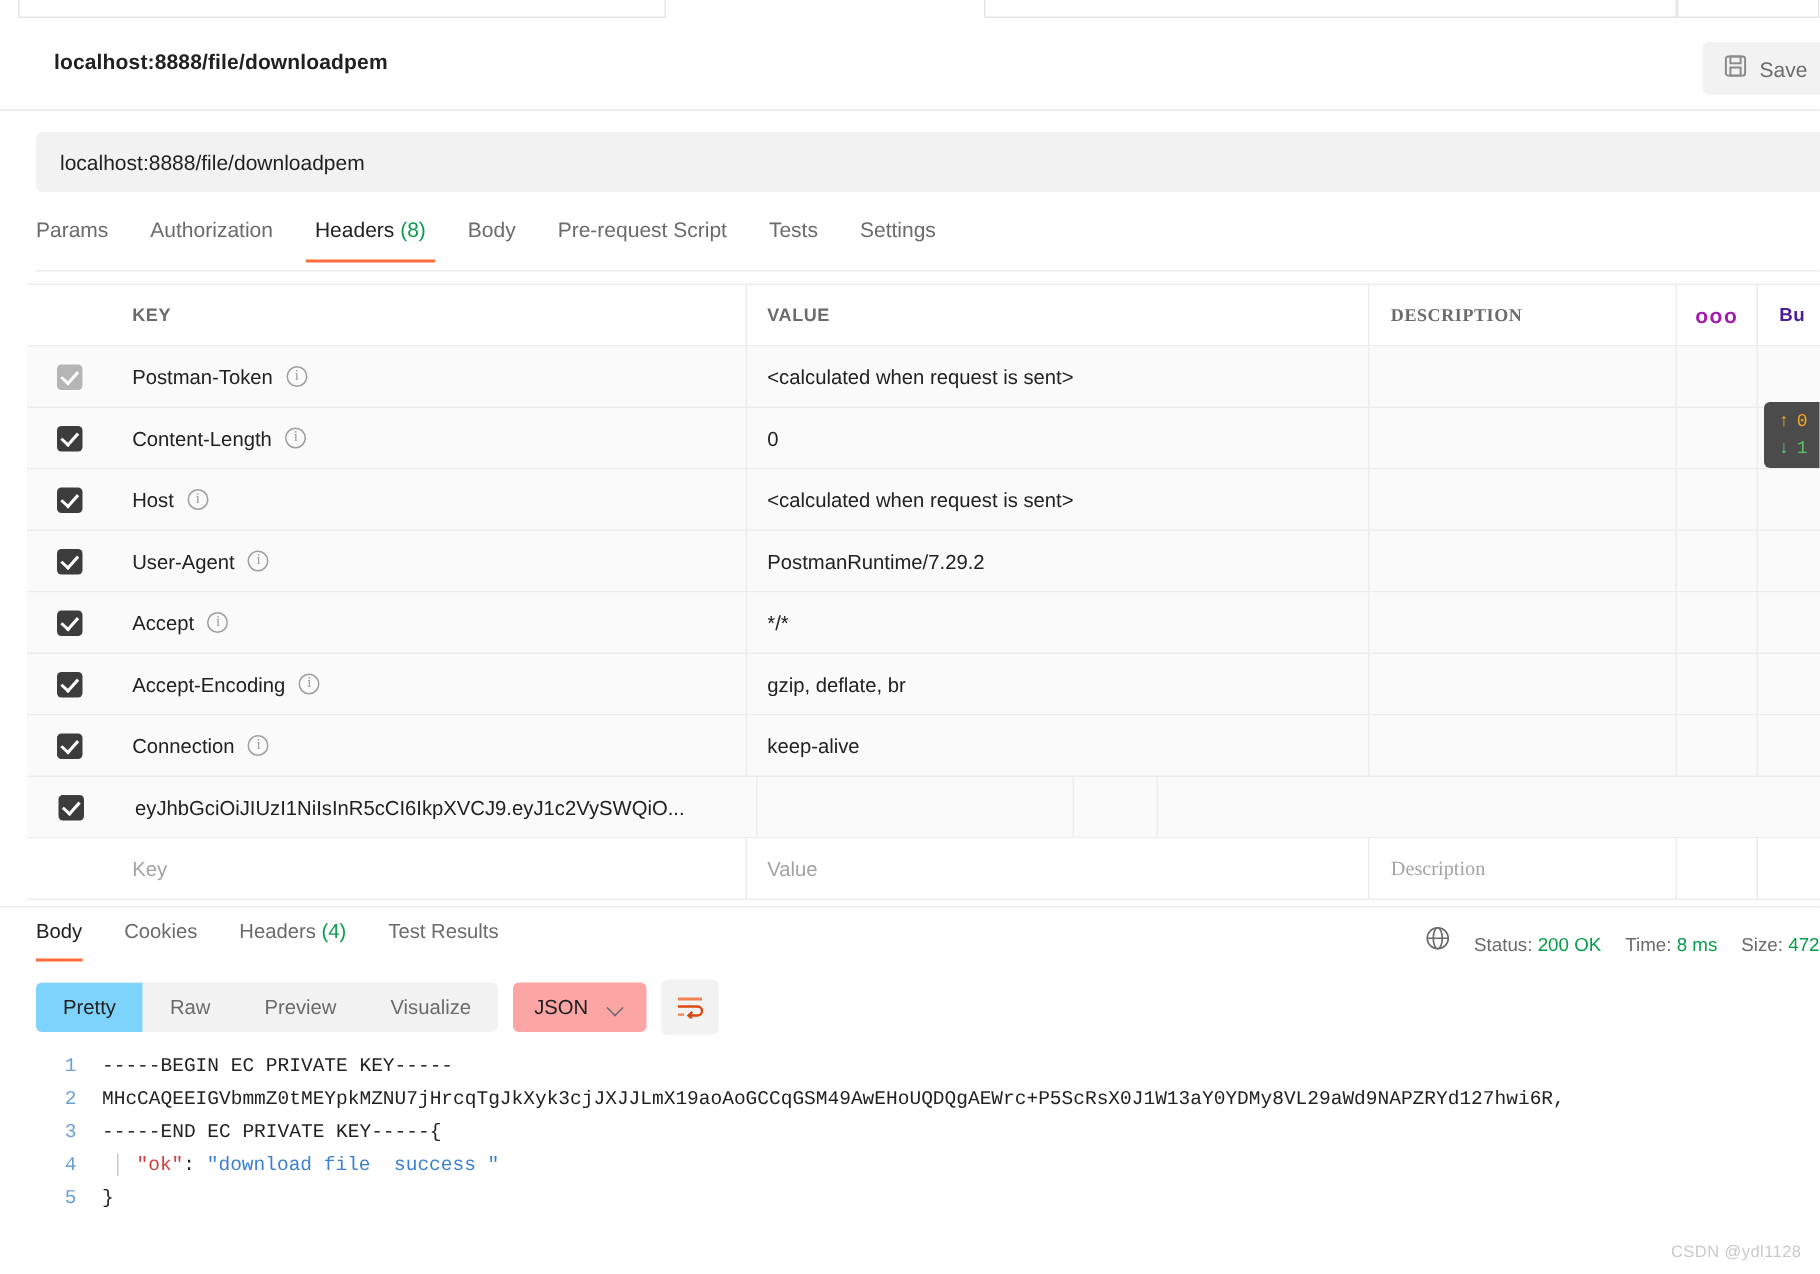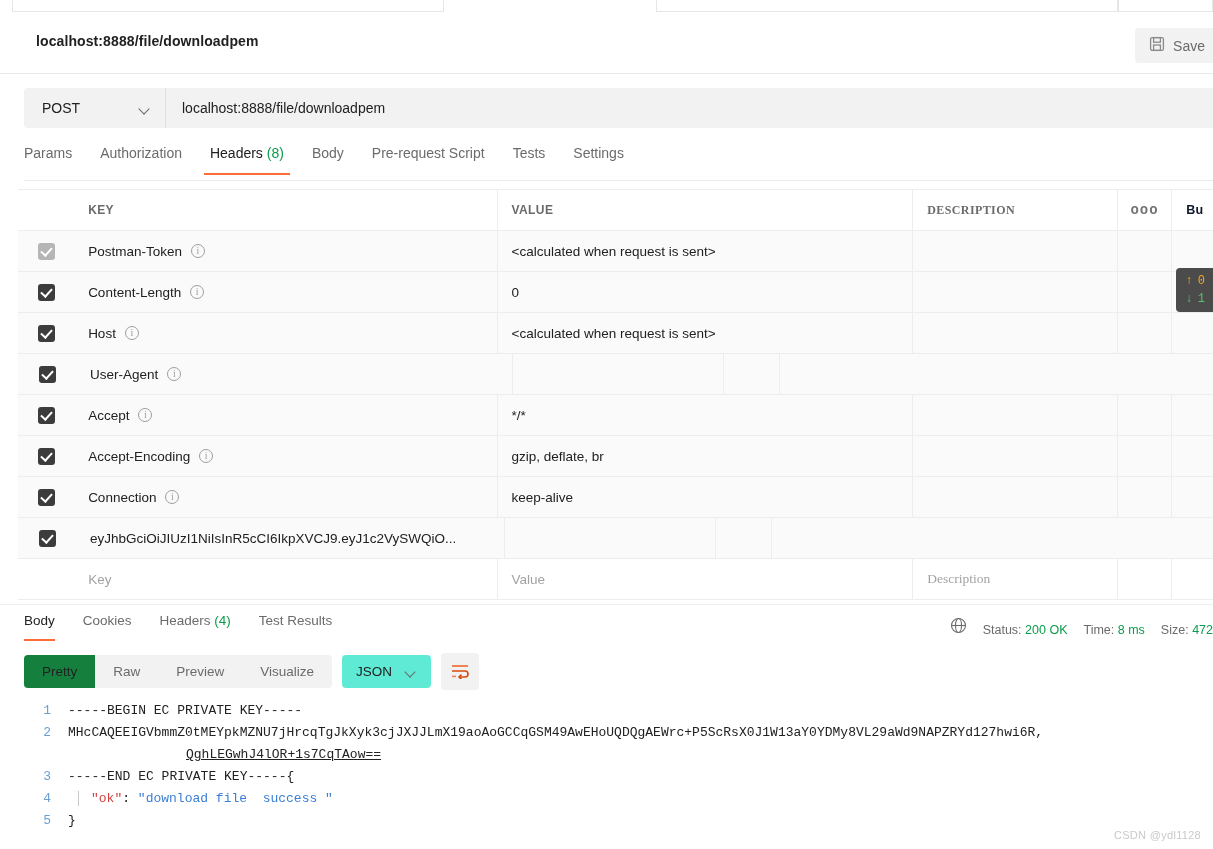--- a/index.html
+++ b/index.html
@@ -96,22 +96,22 @@
   .cell { display: flex; align-items: center; border-right: 1px solid #ededed; }
   .c-check { width: 58px; justify-content: center; border-right: none; }
   .c-key   { width: 437px; padding-left: 14px; gap: 9px; }
   .c-val   { width: 429px; padding-left: 14px; }
   .c-desc  { width: 211px; padding-left: 14px; font-family: Liberation Serif, serif; }
   .c-more  { width: 56px; justify-content: center; }
   .c-bulk  { width: 80px; padding-left: 14px; border-right: none; }
   .hrow.head .cell {
     font-size: 12px; font-weight: bold; color: #6b6b6b; letter-spacing: .4px;
   }
-  .bulk { color: #0f172a; font-weight: bold; font-size: 12.5px; cursor: pointer; white-space: nowrap; }
-  .dots { color: #737373; font-size: 14px; letter-spacing: 1px; cursor: pointer; font-family: Liberation Mono, monospace; }
+  .bulk { color: #4c1d95; font-weight: bold; font-size: 12.5px; cursor: pointer; white-space: nowrap; }
+  .dots { color: #a21caf; font-size: 14px; letter-spacing: 1px; cursor: pointer; }
 
   .cbox {
     width: 17px; height: 17px; border-radius: 3px;
     background: #3c3c3c; position: relative; cursor: pointer; flex: none;
   }
   .cbox.disabled { background: #b5b5b5; cursor: default; }
   .cbox::after {
     content: ""; position: absolute; left: 5.5px; top: 2.5px;
     width: 5px; height: 9px;
     border-right: 2px solid #fff; border-bottom: 2px solid #fff;
@@ -164,24 +164,24 @@
   }
   .statusline .g { color: #0b9c4b; }
 
   
   .viewbar { position: absolute; top: 653px; left: 24px; display: flex; align-items: center; gap: 10px; }
   .segbtns { display: flex; background: #f2f2f2; border-radius: 4px; overflow: hidden; }
   .seg {
     padding: 9px 18px; font-size: 13.5px; color: #6b6b6b; cursor: pointer;
     background: transparent; border: none; font-family: "Liberation Sans", sans-serif;
   }
-  .seg.active { background: #15803d; color: #212121; }
+  .seg.active { background: #7dd3fc; color: #212121; }
   .jsonsel {
     display: flex; align-items: center; gap: 14px;
-    background: #5eead4; border-radius: 4px; padding: 9px 14px;
+    background: #fca5a5; border-radius: 4px; padding: 9px 14px;
     font-size: 13.5px; color: #212121; cursor: pointer;
   }
   .wrapbtn {
     width: 38px; height: 37px; background: #f2f2f2; border-radius: 4px;
     display: flex; align-items: center; justify-content: center; cursor: pointer;
   }
 
   
   .code {
     position: absolute; top: 700px; left: 18px; width: 1195px; height: 149px;
@@ -220,24 +220,20 @@
         <rect x="1.6" y="1.6" width="12.8" height="12.8" rx="1.6" stroke="#8a8a8a" stroke-width="1.3"></rect>
         <rect x="4.6" y="1.6" width="6.8" height="4.6" stroke="#8a8a8a" stroke-width="1.3"></rect>
         <rect x="4.6" y="9" width="6.8" height="5.4" stroke="#8a8a8a" stroke-width="1.3"></rect>
       </svg>
     </span>
     <span class="lbl">Save</span>
   </button>
 </div>
 
 <div class="urlrow">
-  <div class="method">
-    <span>POST</span>
-    <span class="chev"></span>
-  </div>
   <div class="urlinput">
     <span>localhost:8888/file/downloadpem</span>
   </div>
 </div>
 
 <div class="reqtabs" id="reqtabs">
     <div class="rtab"><span>Params</span></div>
     <div class="rtab"><span>Authorization</span></div>
     <div class="rtab active"><span>Headers</span><span class="cnt"> (8)</span></div>
     <div class="rtab"><span>Body</span></div>
@@ -305,20 +301,23 @@
         <div class="cell c-more"></div>
         <div class="cell c-bulk"></div>
       </div>
       <div class="hrow filled">
         <div class="cell c-check">
           <div class="cbox"></div>
         </div>
         <div class="cell c-key">
           <span class="ktxt">User-Agent</span>
           <span class="infoi">i</span>
+        </div>
+        <div class="cell c-val">
+          <span class="vtxt">PostmanRuntime/7.29.2</span>
         </div>
         <div class="cell c-desc"></div>
         <div class="cell c-more"></div>
         <div class="cell c-bulk"></div>
       </div>
       <div class="hrow filled">
         <div class="cell c-check">
           <div class="cbox"></div>
         </div>
         <div class="cell c-key">
@@ -455,24 +454,20 @@
 <div class="code" id="code">
     <div class="cline">
       <div class="gutter">1</div>
       <div class="ctext"><span>-----BEGIN EC PRIVATE KEY-----</span></div>
     </div>
     <div class="cline">
       <div class="gutter">2</div>
       <div class="ctext"><span>MHcCAQEEIGVbmmZ0tMEYpkMZNU7jHrcqTgJkXyk3cjJXJJLmX19aoAoGCCqGSM49AwEHoUQDQgAEWrc+P5ScRsX0J1W13aY0YDMy8VL29aWd9NAPZRYd127hwi6R,</span></div>
     </div>
     <div class="cline">
-      <div class="gutter"></div>
-      <div class="ctext cont"><span class="ulnk">QghLEGwhJ4lOR+1s7CqTAow==</span></div>
-    </div>
-    <div class="cline">
       <div class="gutter">3</div>
       <div class="ctext"><span>-----END EC PRIVATE KEY-----{</span></div>
     </div>
     <div class="cline">
       <div class="gutter">4</div>
       <div class="ctext"><span class="fold"></span><span class="kkey">"ok"</span><span>: </span><span class="kval">"download file  success "</span></div>
     </div>
     <div class="cline">
       <div class="gutter">5</div>
       <div class="ctext"><span>}</span></div>

